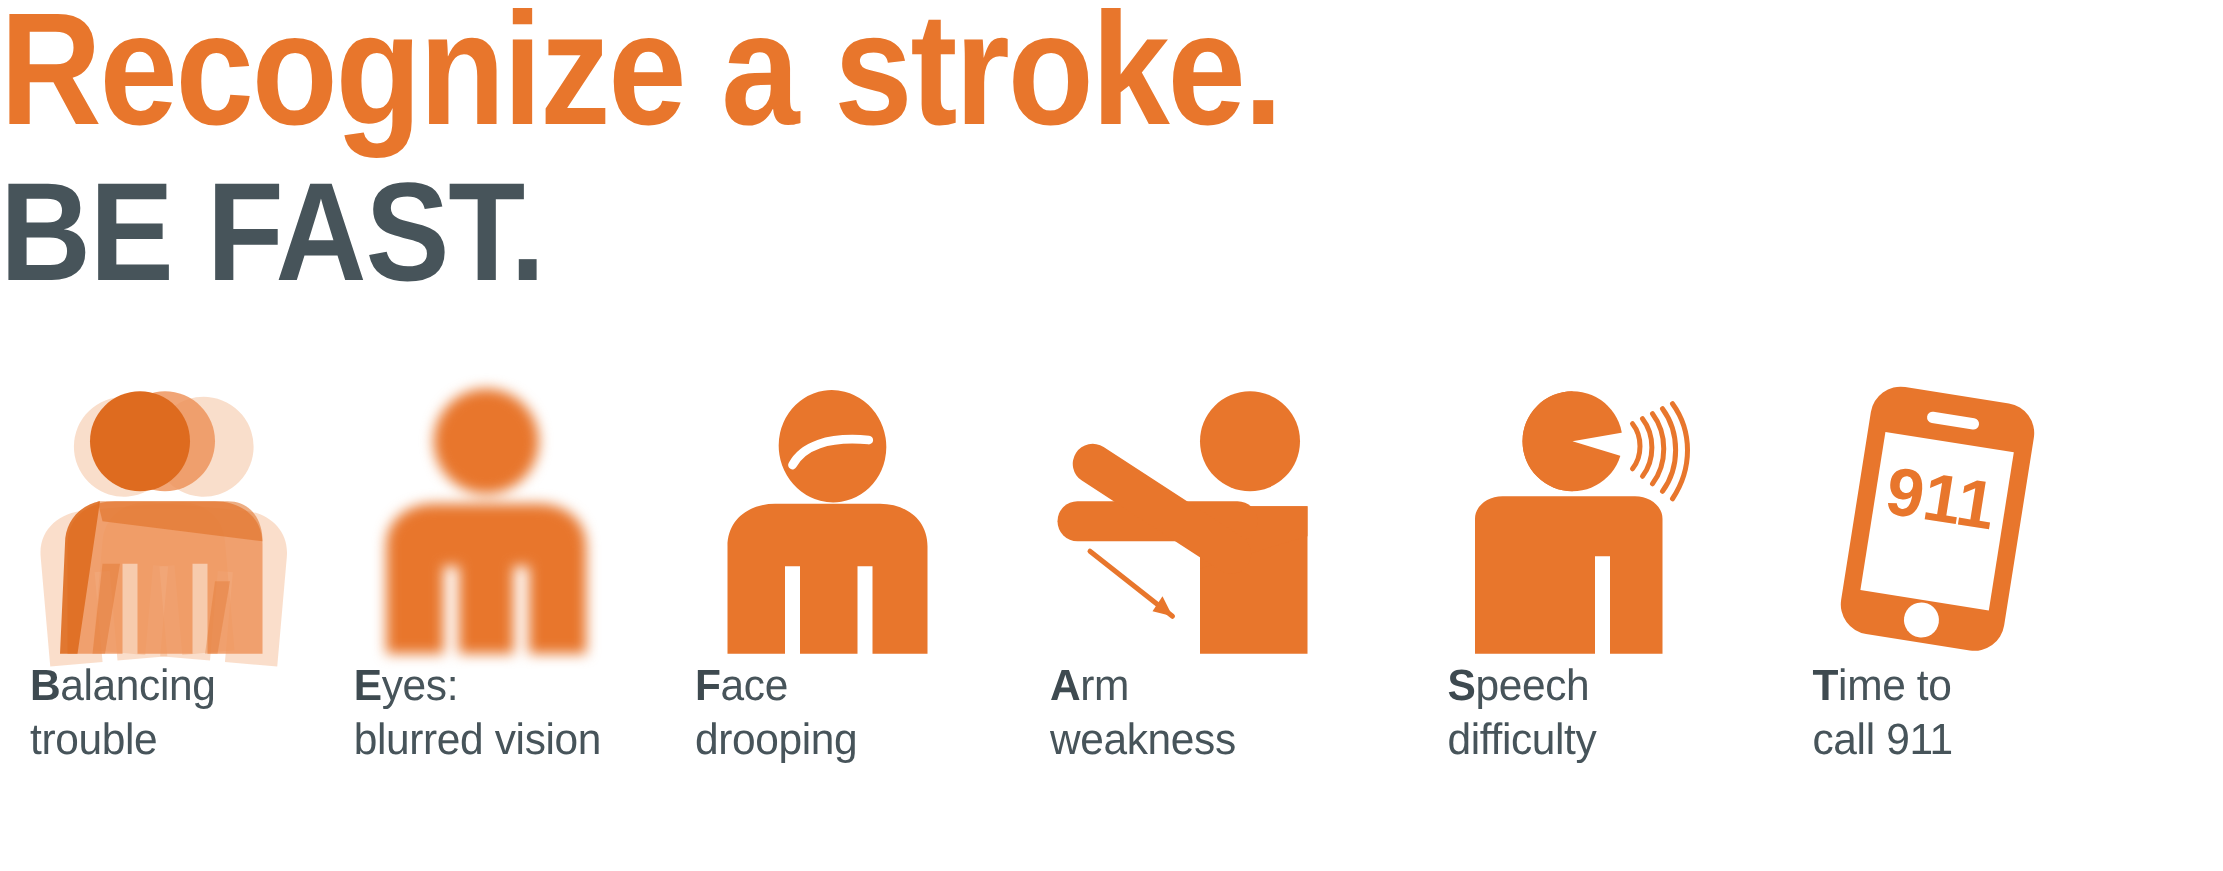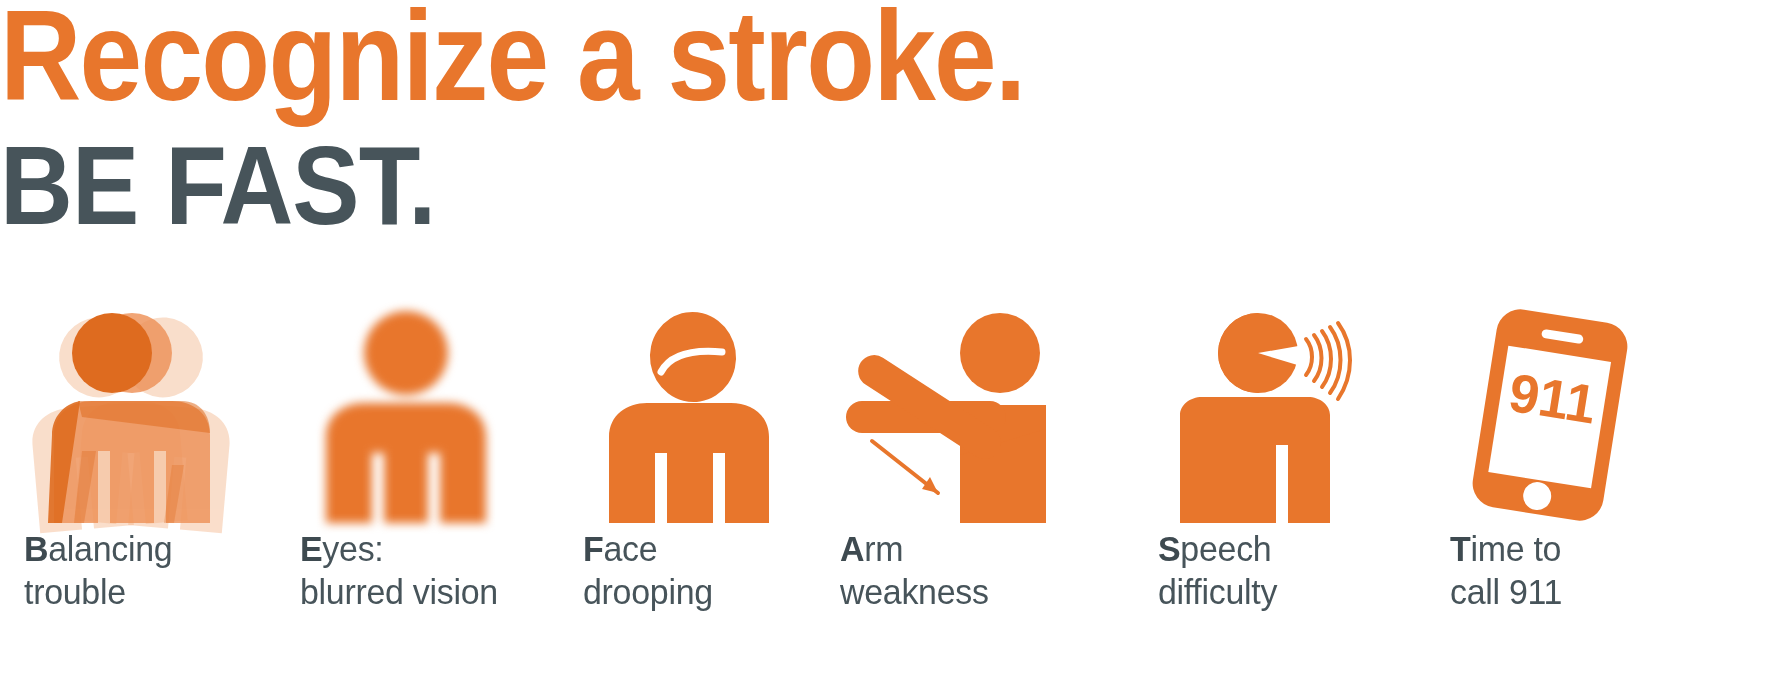--- a/index.html
+++ b/index.html
@@ -51,22 +51,22 @@
     letter-spacing:-0.3px;
     white-space:nowrap;
     transform:scaleX(0.97);
     transform-origin:left top;
   }
   .caption b{font-weight:700;color:#3E4A50;}
   .caption .l2{display:block;}
 
   
   #col-b{left:16px;width:230px;}
-  #col-e{left:275px;width:250px;margin-left:17px;}
-  #col-f{left:575px;width:250px;}
+  #col-e{left:275px;width:250px;}
+  #col-f{left:548px;width:250px;}
   #col-a{left:832px;width:250px;}
   #col-s{left:1148px;width:250px;}
   #col-t{left:1440px;width:320px;}
 
   #col-b .art{left:6px;width:216px;}
   #col-e .art{left:8px;width:212px;}
   #col-f .art{left:8px;width:212px;}
   #col-a .art{left:0px;width:240px;}
   #col-s .art{left:10px;width:220px;}
   #col-t .art{left:10px;width:200px;}

